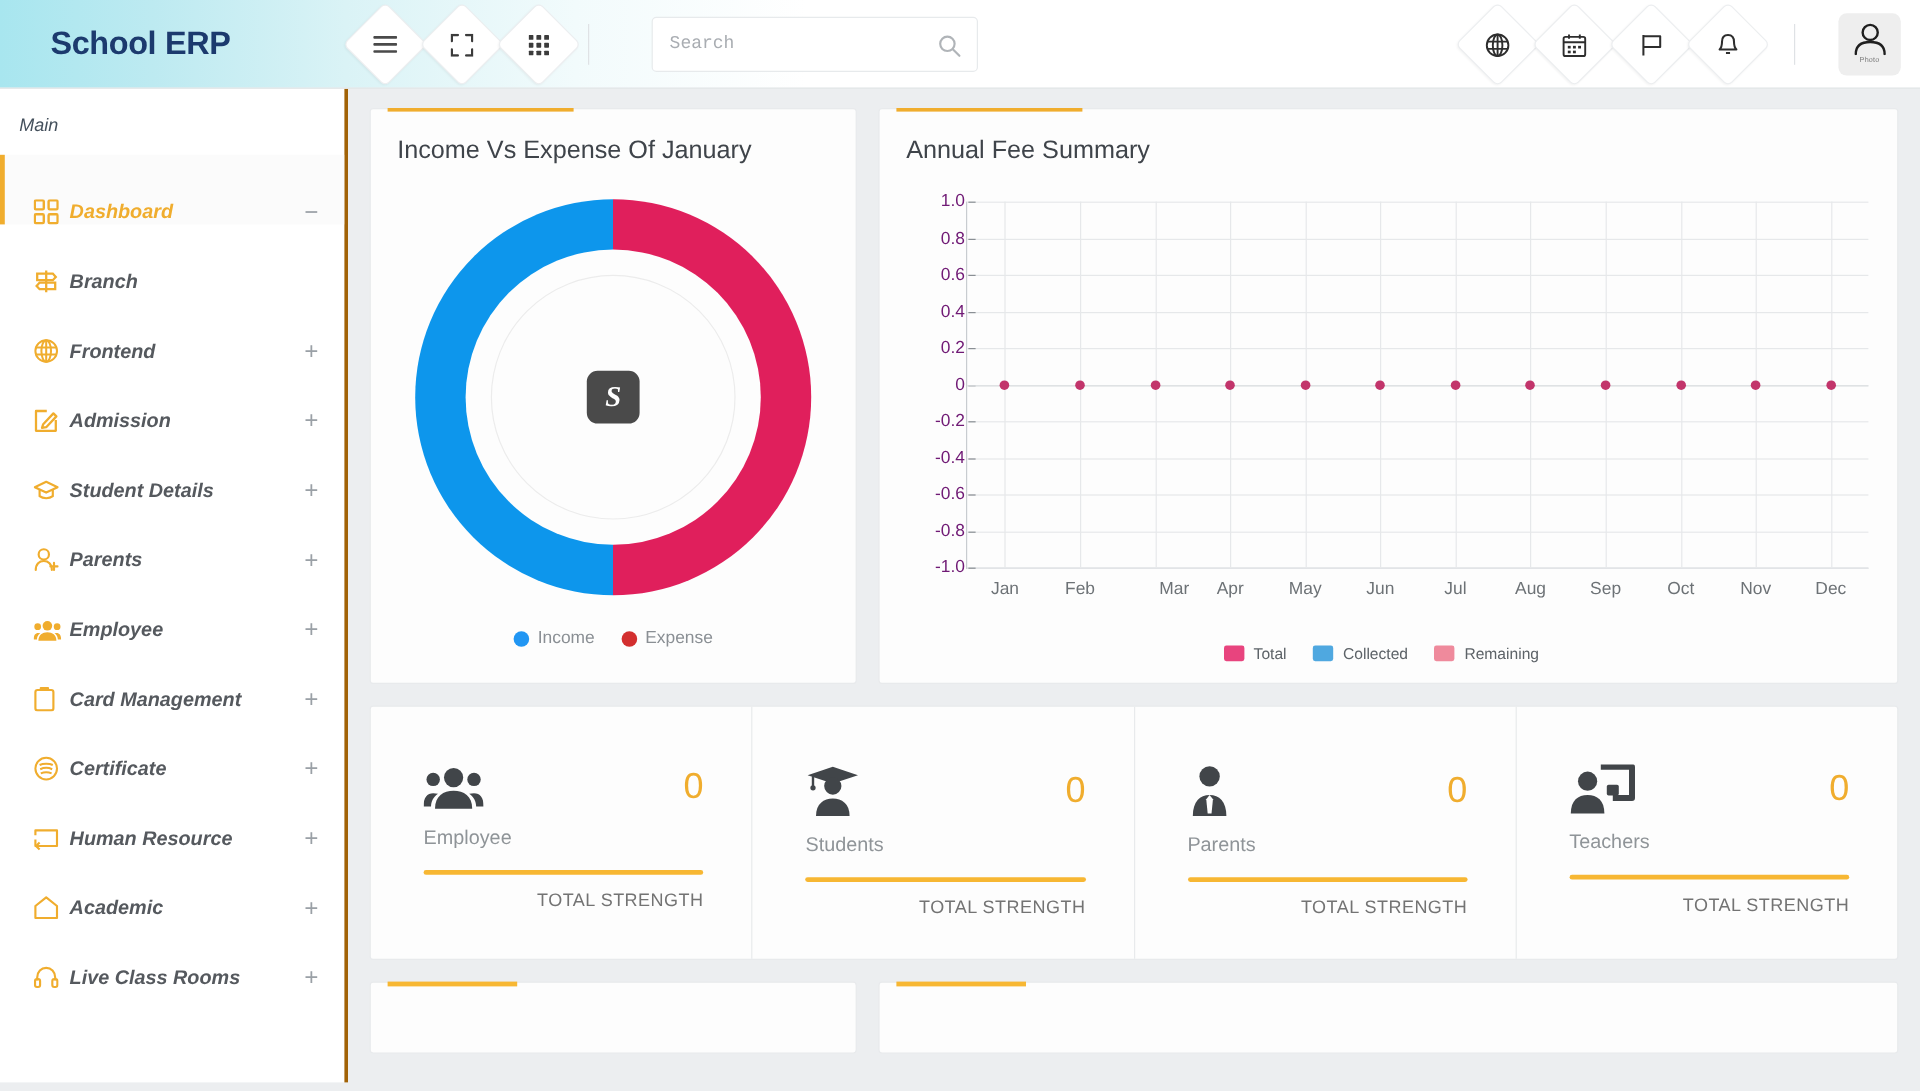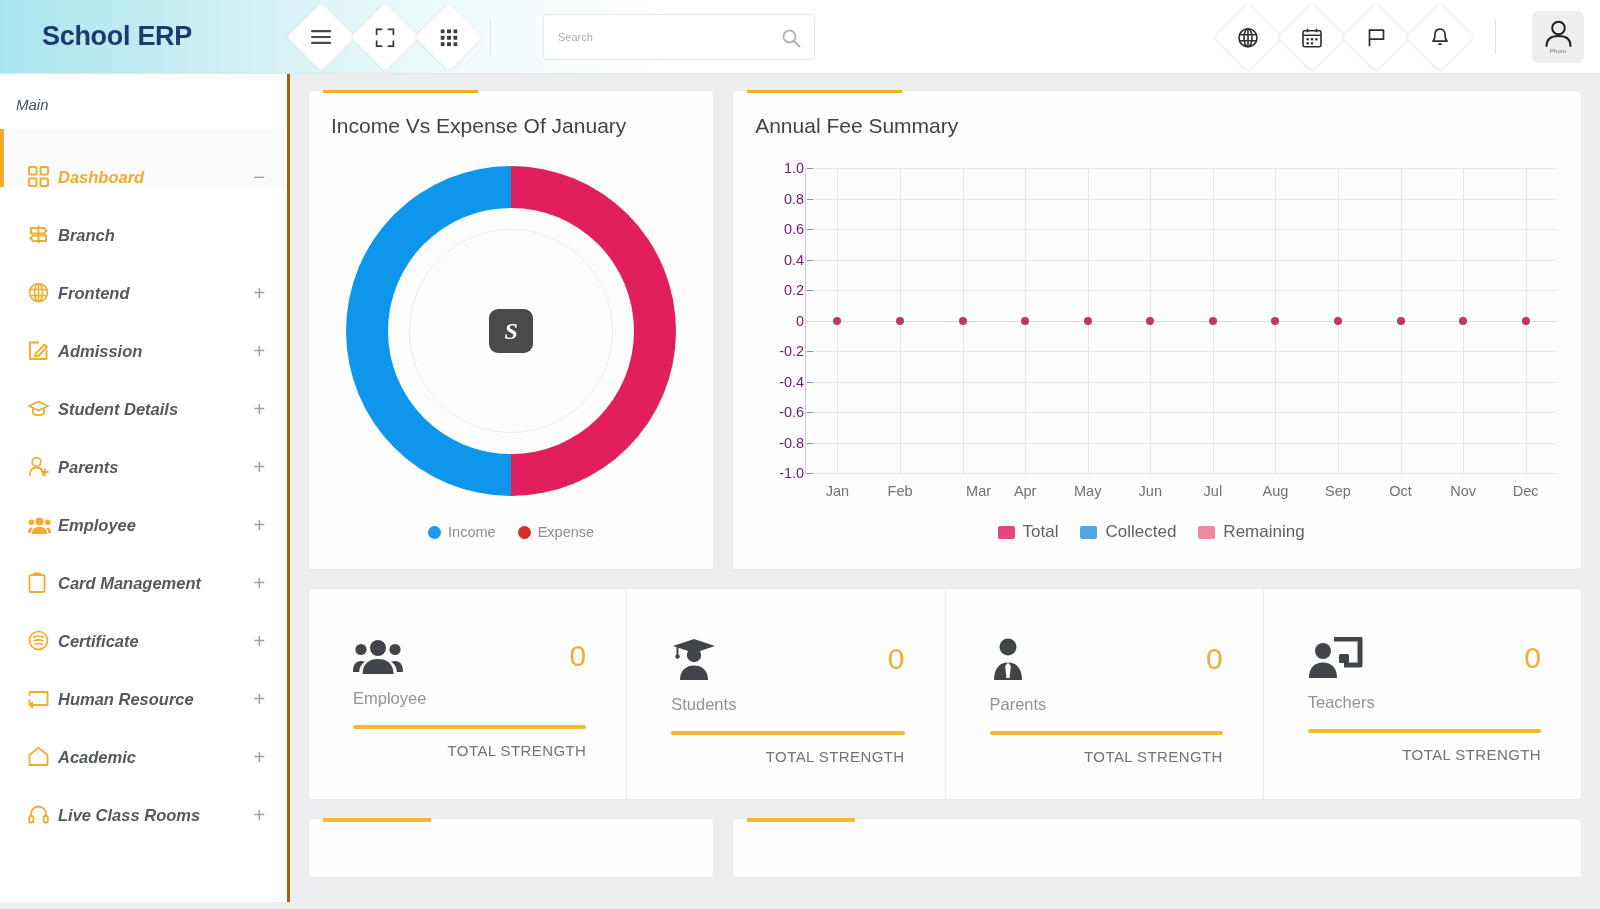--- a/index.html
+++ b/index.html
@@ -48,23 +48,23 @@
     position: relative;
     width: 272px; height: 46px;
     margin-left: 36px;
     background: #fff;
     border: 1px solid #e7eaec;
     border-radius: 4px;
     display: flex; align-items: center;
   }
   .searchbox input {
     border: none; outline: none; background: transparent;
-    font-size: 11px; color: #7d8288;
+    font-size: 15px; color: #7d8288;
     padding: 0 40px 0 14px; width: 100%; height: 100%;
-    font-family: Liberation Sans, sans-serif;
+    font-family: Liberation Mono, monospace;
   }
   .searchbox input::placeholder { color: #a9adb2; }
   .search-ico { position: absolute; right: 13px; top: 13px; }
 
   .hdr-right {
     margin-left: auto; display: flex; align-items: center;
     padding-right: 16px; gap: 14px;
   }
   .avatar-box {
     width: 52px; height: 52px;
@@ -227,21 +227,21 @@
     transform: translateX(-50%);
     font-size: 14.5px; color: #6d7276; white-space: nowrap;
   }
   .dpt {
     position: absolute; width: 8px; height: 8px; border-radius: 50%;
     transform: translate(-50%, -50%);
   }
   .zeroline { position: absolute; left: 0; right: 0; height: 1px; background: #dcdfe2; }
   .fee-legend {
     display: flex; justify-content: center; align-items: center; gap: 10px;
-    font-size: 17px; color: #5d6368; margin-top: 2px;
+    font-size: 13px; color: #5d6368; margin-top: 17px;
   }
   .fee-legend .lg-item { gap: 8px; margin-right: 12px; }
   .lg-sq { width: 17px; height: 13px; border-radius: 2px; }
 
   
   .stat-strip {
     margin-top: 18px;
     background: #fdfdfd;
     border: 1px solid #e8eaec;
     border-radius: 3px;

